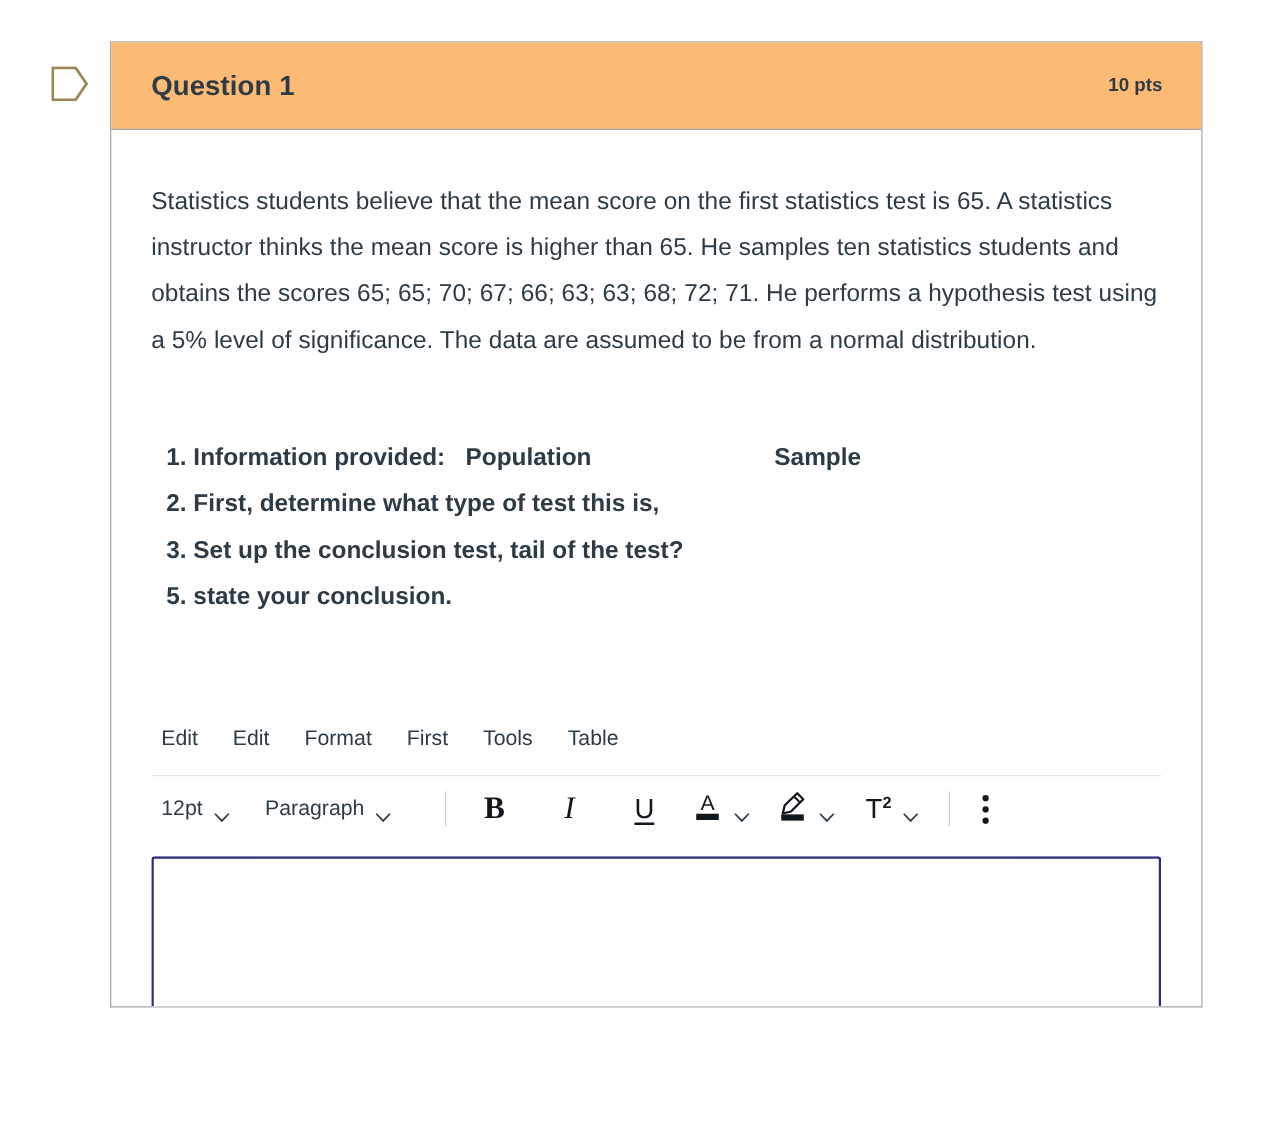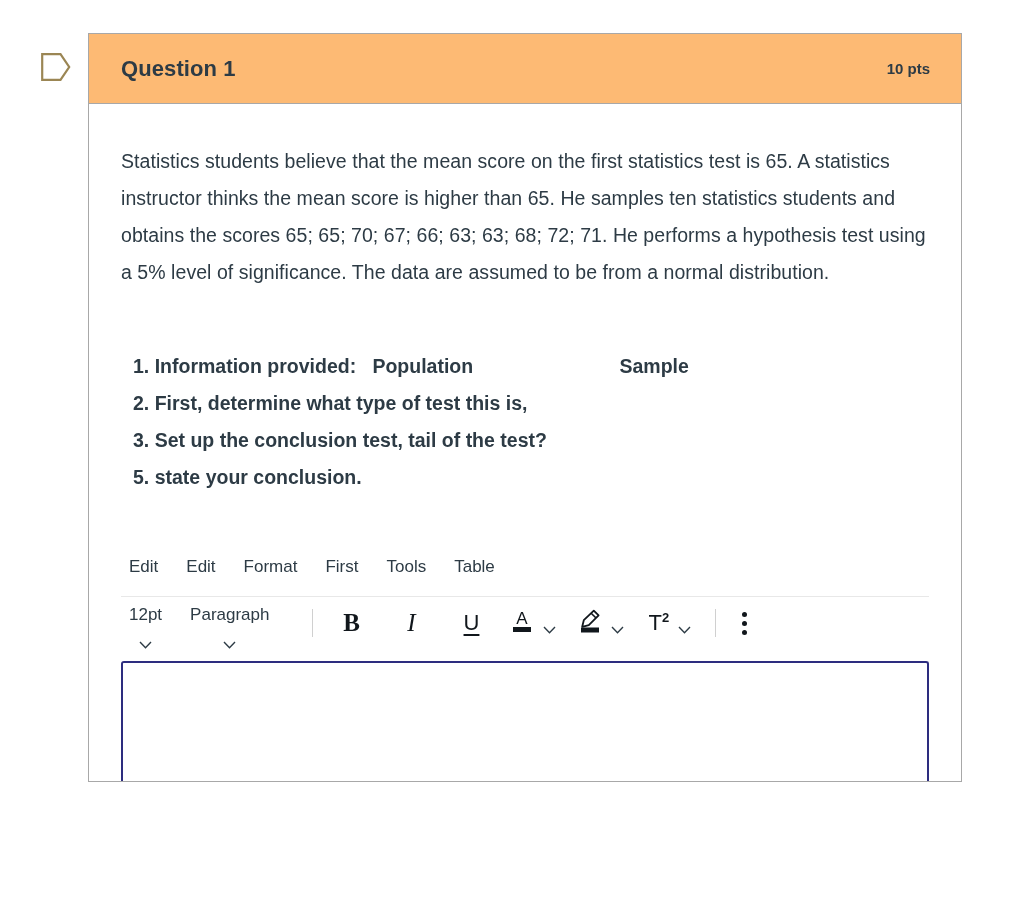--- a/index.html
+++ b/index.html
@@ -89,21 +89,21 @@
     font-weight: bold;
   }
   #question-steps li {
     white-space: pre;
   }
   .step-num { }
   .ital { font-style: italic; }
 
   
   #rce-editor {
-    margin-top: 56px;
+    margin-top: 80px;
   }
   #editor-menubar {
     display: flex;
     align-items: center;
     gap: 28px;
     font-size: 17px;
     color: #2d3b45;
     padding-left: 8px;
     height: 30px;
   }
@@ -125,22 +125,22 @@
     font-size: 17px;
     color: #2d3b45;
   }
   .tb-select {
     display: flex;
     align-items: center;
     gap: 9px;
     cursor: pointer;
     white-space: nowrap;
   }
-  .tb-select.size { margin-right: 28px; flex-direction: column; }
-  .tb-select.para { margin-right: 22px; flex-direction: column; }
+  .tb-select.size { margin-right: 28px; }
+  .tb-select.para { margin-right: 22px; }
   .chev {
     display: inline-block;
     width: 13px;
     height: 8px;
   }
   .tb-sep {
     width: 1px;
     height: 28px;
     background: #d0d0d0;
     margin: 0 21px;

